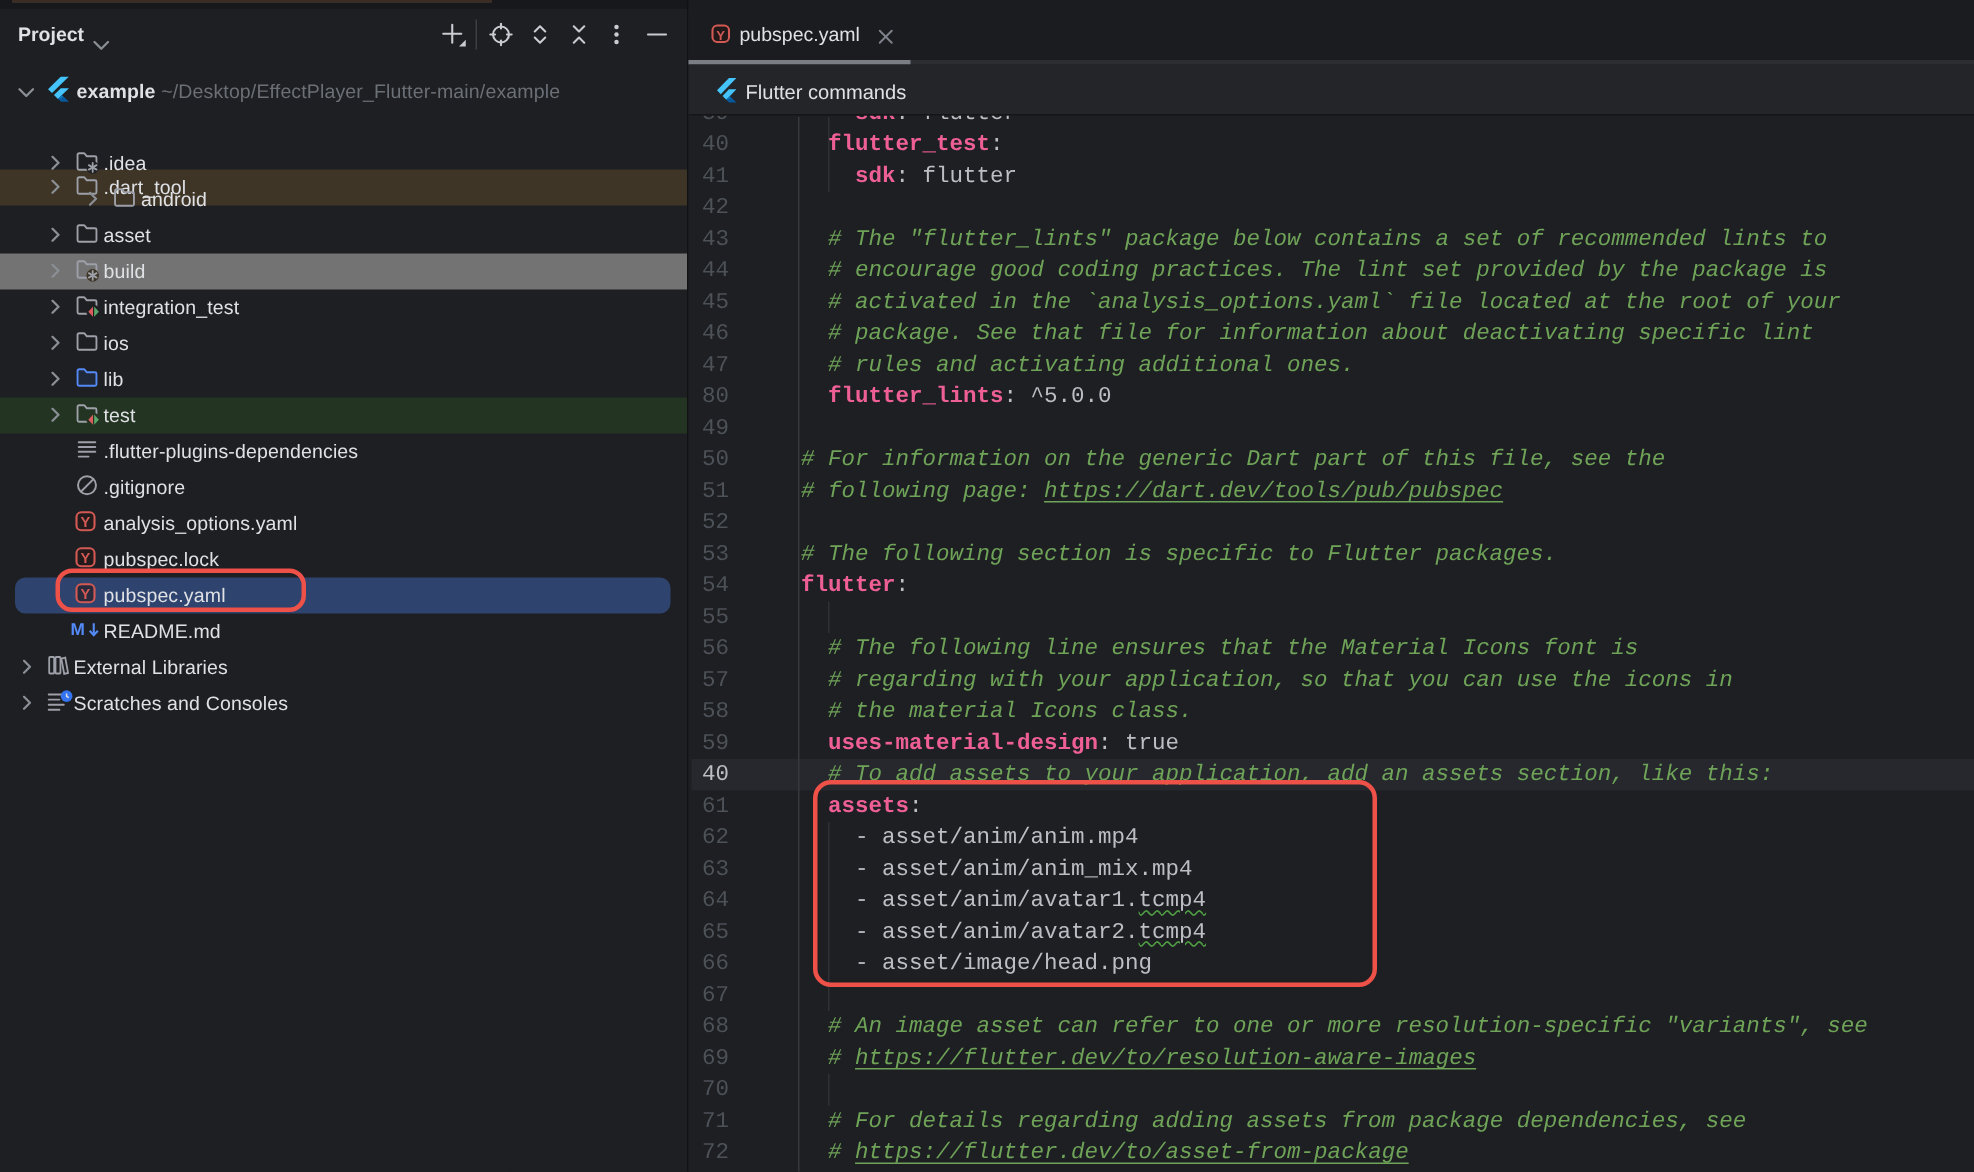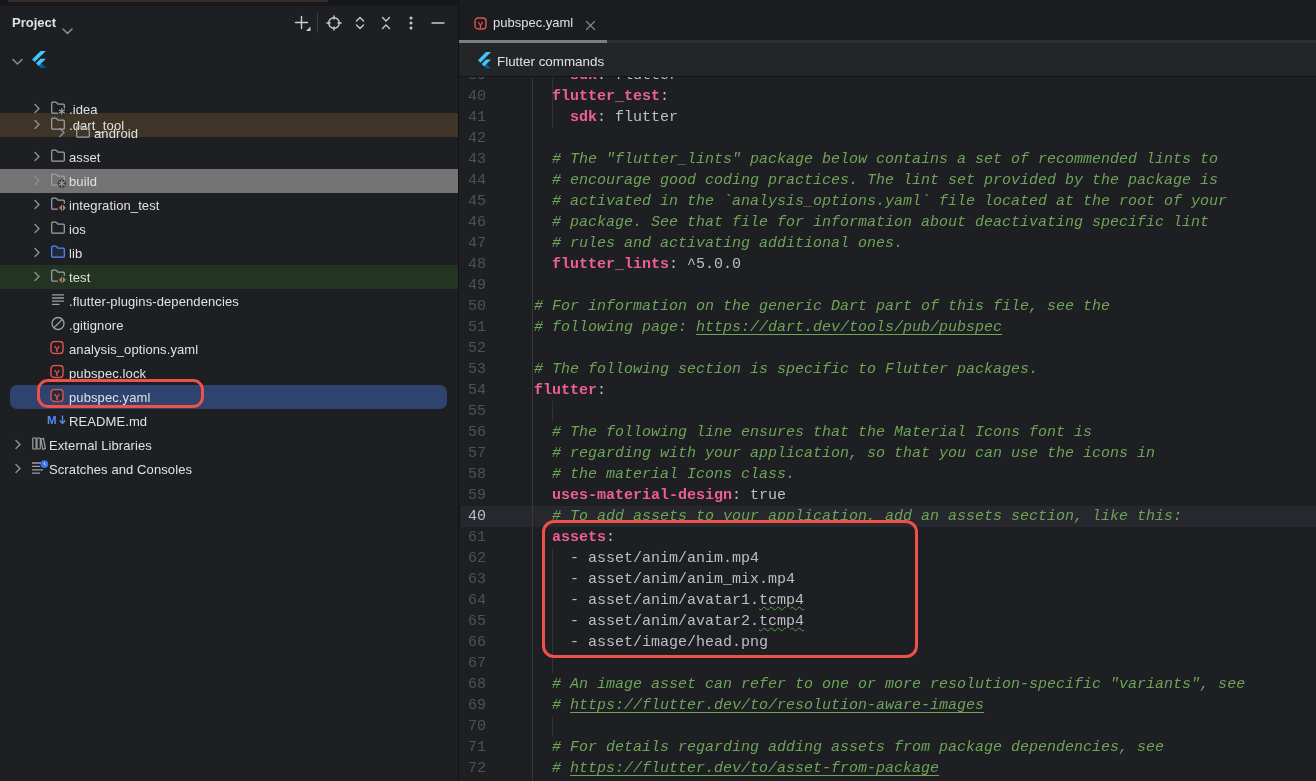--- a/index.html
+++ b/index.html
@@ -70,20 +70,21 @@
         <polyline points="1,1 5.5,5.5 10,1" fill="none" stroke="#8a8e95" stroke-width="1.5" stroke-linecap="round" stroke-linejoin="round"></polyline>
       </svg></span>
     <span class="rowi" style="left:32px"><svg width="14" height="17" viewBox="0 0 14 17" style="">
         <g transform="scale(0.05469,0.05363)">
 <polygon points="157.7,0 0,157.8 48.9,206.6 255.4,0" fill="#44c4fb"></polygon>
 <polygon points="156.6,145.4 72.9,229.1 121.6,278.6 170.1,230.1 255.4,145.4" fill="#44c4fb"></polygon>
 <polygon points="121.6,278.6 158.4,315.4 255.4,315.4 170.1,230.1" fill="#08589c"></polygon>
 <polygon points="121.6,278.6 175.5,259.9 170.1,230.1" fill="#1180c5"></polygon>
 </g>
       </svg></span>
+    <span class="lbl" style="left:51px"><b>example</b> <span style="color:#6b6f76;font-weight:400">~/Desktop/EffectPlayer_Flutter-main/example</span></span>
   </div>
 <div class="row" style="top:73px;background:#3e3527;margin-top:40px;">
     <span class="rowi" style="left:34px"><svg width="7" height="10" viewBox="0 0 7 10" style="">
         <polyline points="1,1 5,5 1,9" fill="none" stroke="#8a8e95" stroke-width="1.5" stroke-linecap="round" stroke-linejoin="round"></polyline>
       </svg></span>
     <span class="rowi" style="left:50px"><svg width="16" height="17" viewBox="0 0 16 17" style="">
         <path d="M1.7 13.2 V4.2 c0-.55.45-1 1-1 h3.1 c.3 0 .58.13.77.36 L7.9 5.2 h5.4 c.55 0 1 .45 1 1 v7 c0 .55-.45 1-1 1 h-10.6 c-.55 0-1-.45-1-1 z" fill="none" stroke="#9da0a8" stroke-width="1.25" stroke-linejoin="round"></path>
       </svg></span>
     <span class="lbl" style="left:69px">.dart_tool</span>
   </div>
@@ -277,21 +278,21 @@
 <div class="num" style="top:149px">43</div>
 <div class="code" style="top:149px">  <span class="c"># The "flutter_lints" package below contains a set of recommended lints to</span></div>
 <div class="num" style="top:170px">44</div>
 <div class="code" style="top:170px">  <span class="c"># encourage good coding practices. The lint set provided by the package is</span></div>
 <div class="num" style="top:191px">45</div>
 <div class="code" style="top:191px">  <span class="c"># activated in the `analysis_options.yaml` file located at the root of your</span></div>
 <div class="num" style="top:212px">46</div>
 <div class="code" style="top:212px">  <span class="c"># package. See that file for information about deactivating specific lint</span></div>
 <div class="num" style="top:233px">47</div>
 <div class="code" style="top:233px">  <span class="c"># rules and activating additional ones.</span></div>
-<div class="num" style="top:254px">48</div>
+<div class="num" style="top:254px">80</div>
 <div class="code" style="top:254px">  <span class="k">flutter_lints</span>: ^5.0.0</div>
 <div class="num" style="top:275px">49</div>
 <div class="num" style="top:296px">50</div>
 <div class="code" style="top:296px"><span class="c"># For information on the generic Dart part of this file, see the</span></div>
 <div class="num" style="top:317px">51</div>
 <div class="code" style="top:317px"><span class="c"># following page: </span><span class="l">https://dart.dev/tools/pub/pubspec</span></div>
 <div class="num" style="top:338px">52</div>
 <div class="num" style="top:359px">53</div>
 <div class="code" style="top:359px"><span class="c"># The following section is specific to Flutter packages.</span></div>
 <div class="num" style="top:380px">54</div>

